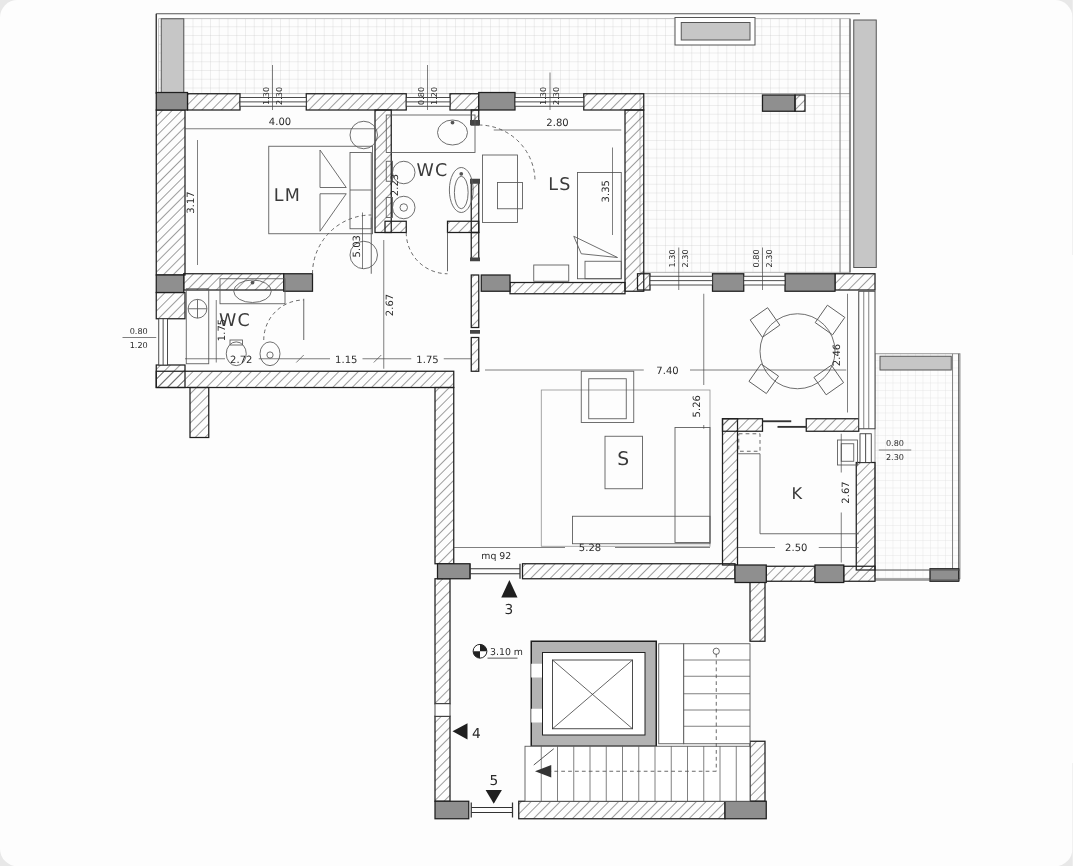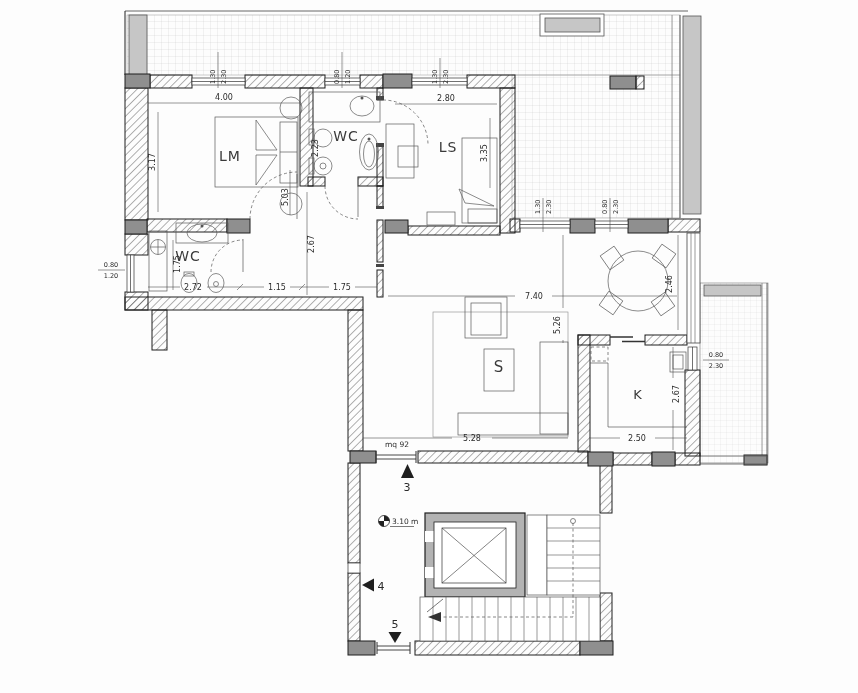--- a/index.html
+++ b/index.html
@@ -1,16 +1,16 @@
 <!DOCTYPE html>
 <html><head>
 <meta charset="utf-8">
 <style>
   html,body{margin:0;padding:0;background:#e8e8e8;}
-  .sheet{width:858px;height:693px;background:#fdfdfd;position:relative;margin:0 auto;overflow:hidden;}
+  .sheet{width:858px;height:693px;background:#fdfdfd;position:relative;margin:0 auto;overflow:hidden;border-radius:14px;}
   svg{display:block;}
   text{font-family:"DejaVu Sans","Liberation Sans",sans-serif;fill:#2b2b2b;}
   .dim{font-size:8px;}
   .win{font-size:6.5px;}
   .room{font-size:14px;fill:#3a3a3a;letter-spacing:1px;}
   .tiny{font-size:7.5px;}
   .num{font-size:11px;}
   .wall{fill:url(#hatch);stroke:#1f1f1f;stroke-width:1;}
   .pier{fill:#8f8f8f;stroke:#1f1f1f;stroke-width:1;}
   .planter{fill:#c6c6c6;stroke:#555;stroke-width:0.8;}

